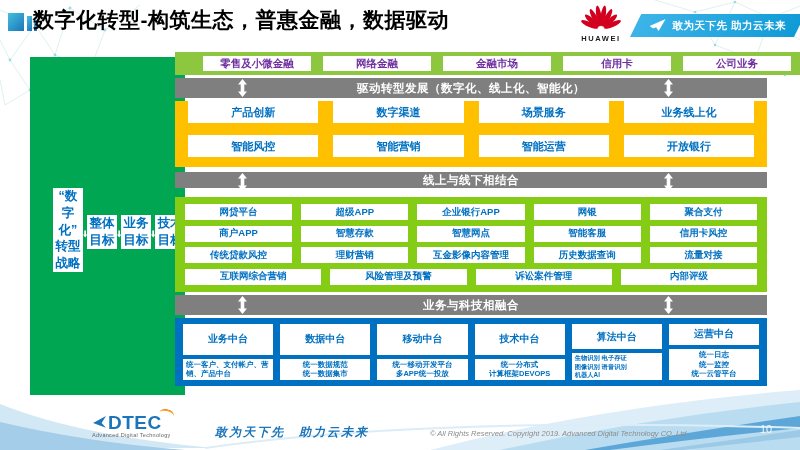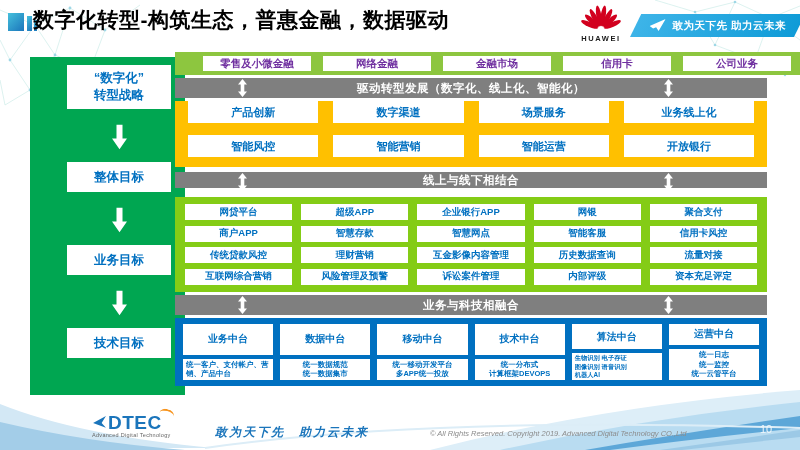--- a/index.html
+++ b/index.html
@@ -16,21 +16,21 @@
     letter-spacing:0.5px;white-space:nowrap;}
   .huawei{position:absolute;left:570px;top:3px;width:62px;text-align:center;}
   .huawei-name{font-size:7.5px;font-weight:bold;letter-spacing:1.6px;color:#1a1a1a;margin-top:-1px;}
   .ribbon{position:absolute;left:630px;top:14px;width:164px;height:23px;
     background:linear-gradient(90deg,#3db4e8,#0f9bd7);transform:skewX(-26deg);transform-origin:bottom left;}
   .ribbon-inner{transform:skewX(26deg);height:100%;display:flex;align-items:center;gap:7px;padding-left:14px;}
   .ribbon-text{color:#fff;font-size:10.5px;font-weight:bold;white-space:nowrap;letter-spacing:0.5px;}
   .mesh{position:absolute;opacity:.45;}
   
   .sidebar{position:absolute;left:30px;top:57px;width:132px;height:338px;background:#00a651;
-    display:flex;flex-direction:column;align-items:center;padding-left:23px;}
+    display:flex;flex-direction:row;align-items:center;padding-left:23px;}
   .sb-box{width:104px;background:#fff;color:#0070c0;font-weight:bold;font-size:12.5px;
     display:flex;align-items:center;justify-content:center;text-align:center;
     white-space:pre-line;line-height:1.35;}
   .sb-b1{margin-top:8px;min-height:44px;}
   .sb-b{margin-top:12px;min-height:30px;}
   .sb-arrow{margin-top:15px;height:26px;}
   
   .band-green{position:absolute;left:175px;top:52px;width:644px;height:23px;background:#8dc63f;
     display:flex;gap:12px;padding:4px 28px;box-sizing:border-box;}
   .bg-box{flex:1;background:#fff;color:#7030a0;font-size:10.5px;font-weight:bold;
@@ -225,21 +225,20 @@
       <div class="l-box">理财营销</div>
       <div class="l-box">互金影像内容管理</div>
       <div class="l-box">历史数据查询</div>
       <div class="l-box">流量对接</div>
     </div>
     <div class="lrow">
       <div class="l-box">互联网综合营销</div>
       <div class="l-box">风险管理及预警</div>
       <div class="l-box">诉讼案件管理</div>
       <div class="l-box">内部评级</div>
-      <div class="l-box">资本充足评定</div>
     </div>
   </div>
 
   <div class="connector c3">
     <svg class="ud ud-l" width="11" height="18" viewBox="0 0 12 20">
         <path d="M6 0 L11 6 H8 V14 H11 L6 20 L1 14 H4 V6 H1 Z" fill="#fff"></path>
       </svg>
     <span>业务与科技相融合</span>
     <svg class="ud ud-r" width="11" height="18" viewBox="0 0 12 20">
         <path d="M6 0 L11 6 H8 V14 H11 L6 20 L1 14 H4 V6 H1 Z" fill="#fff"></path>

